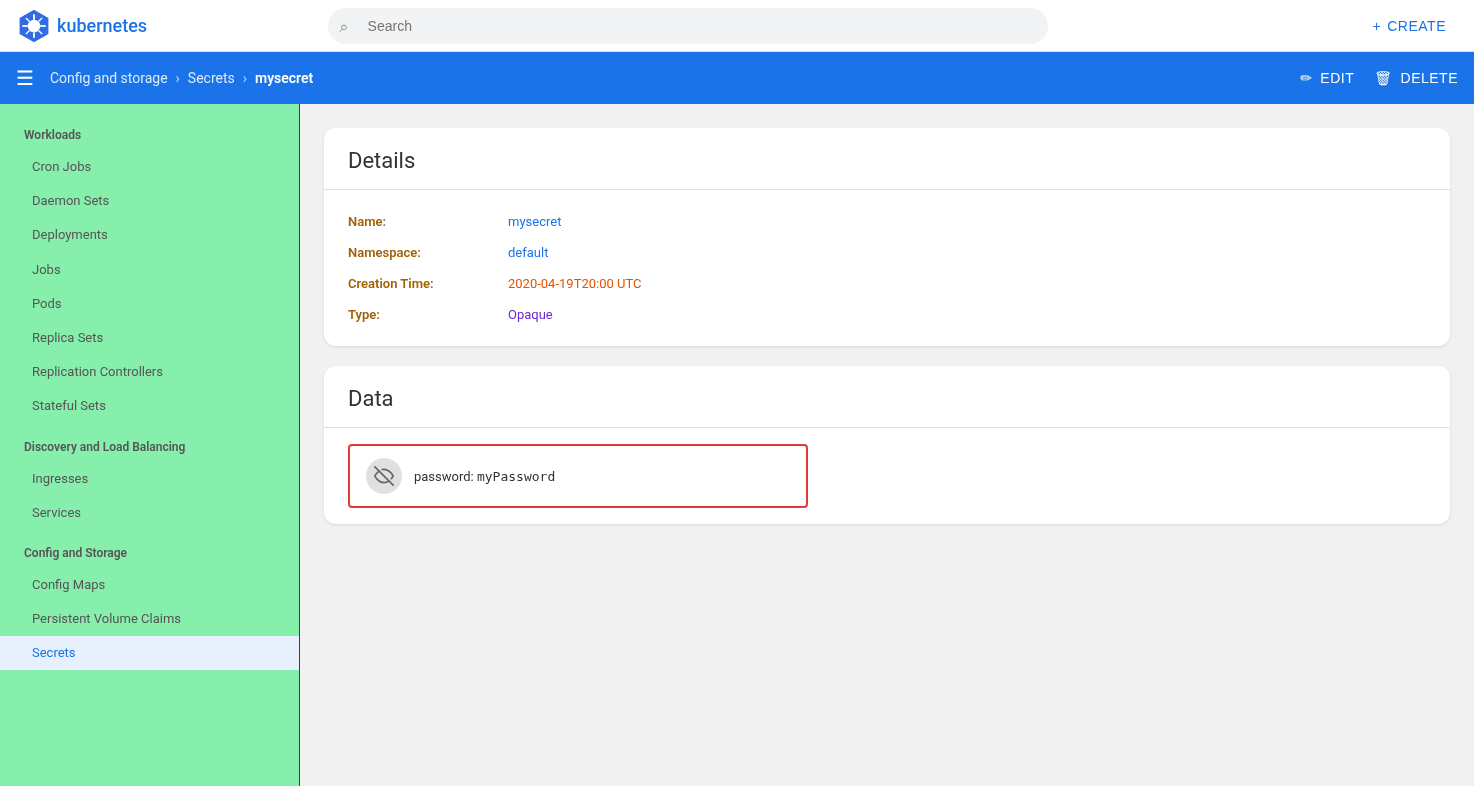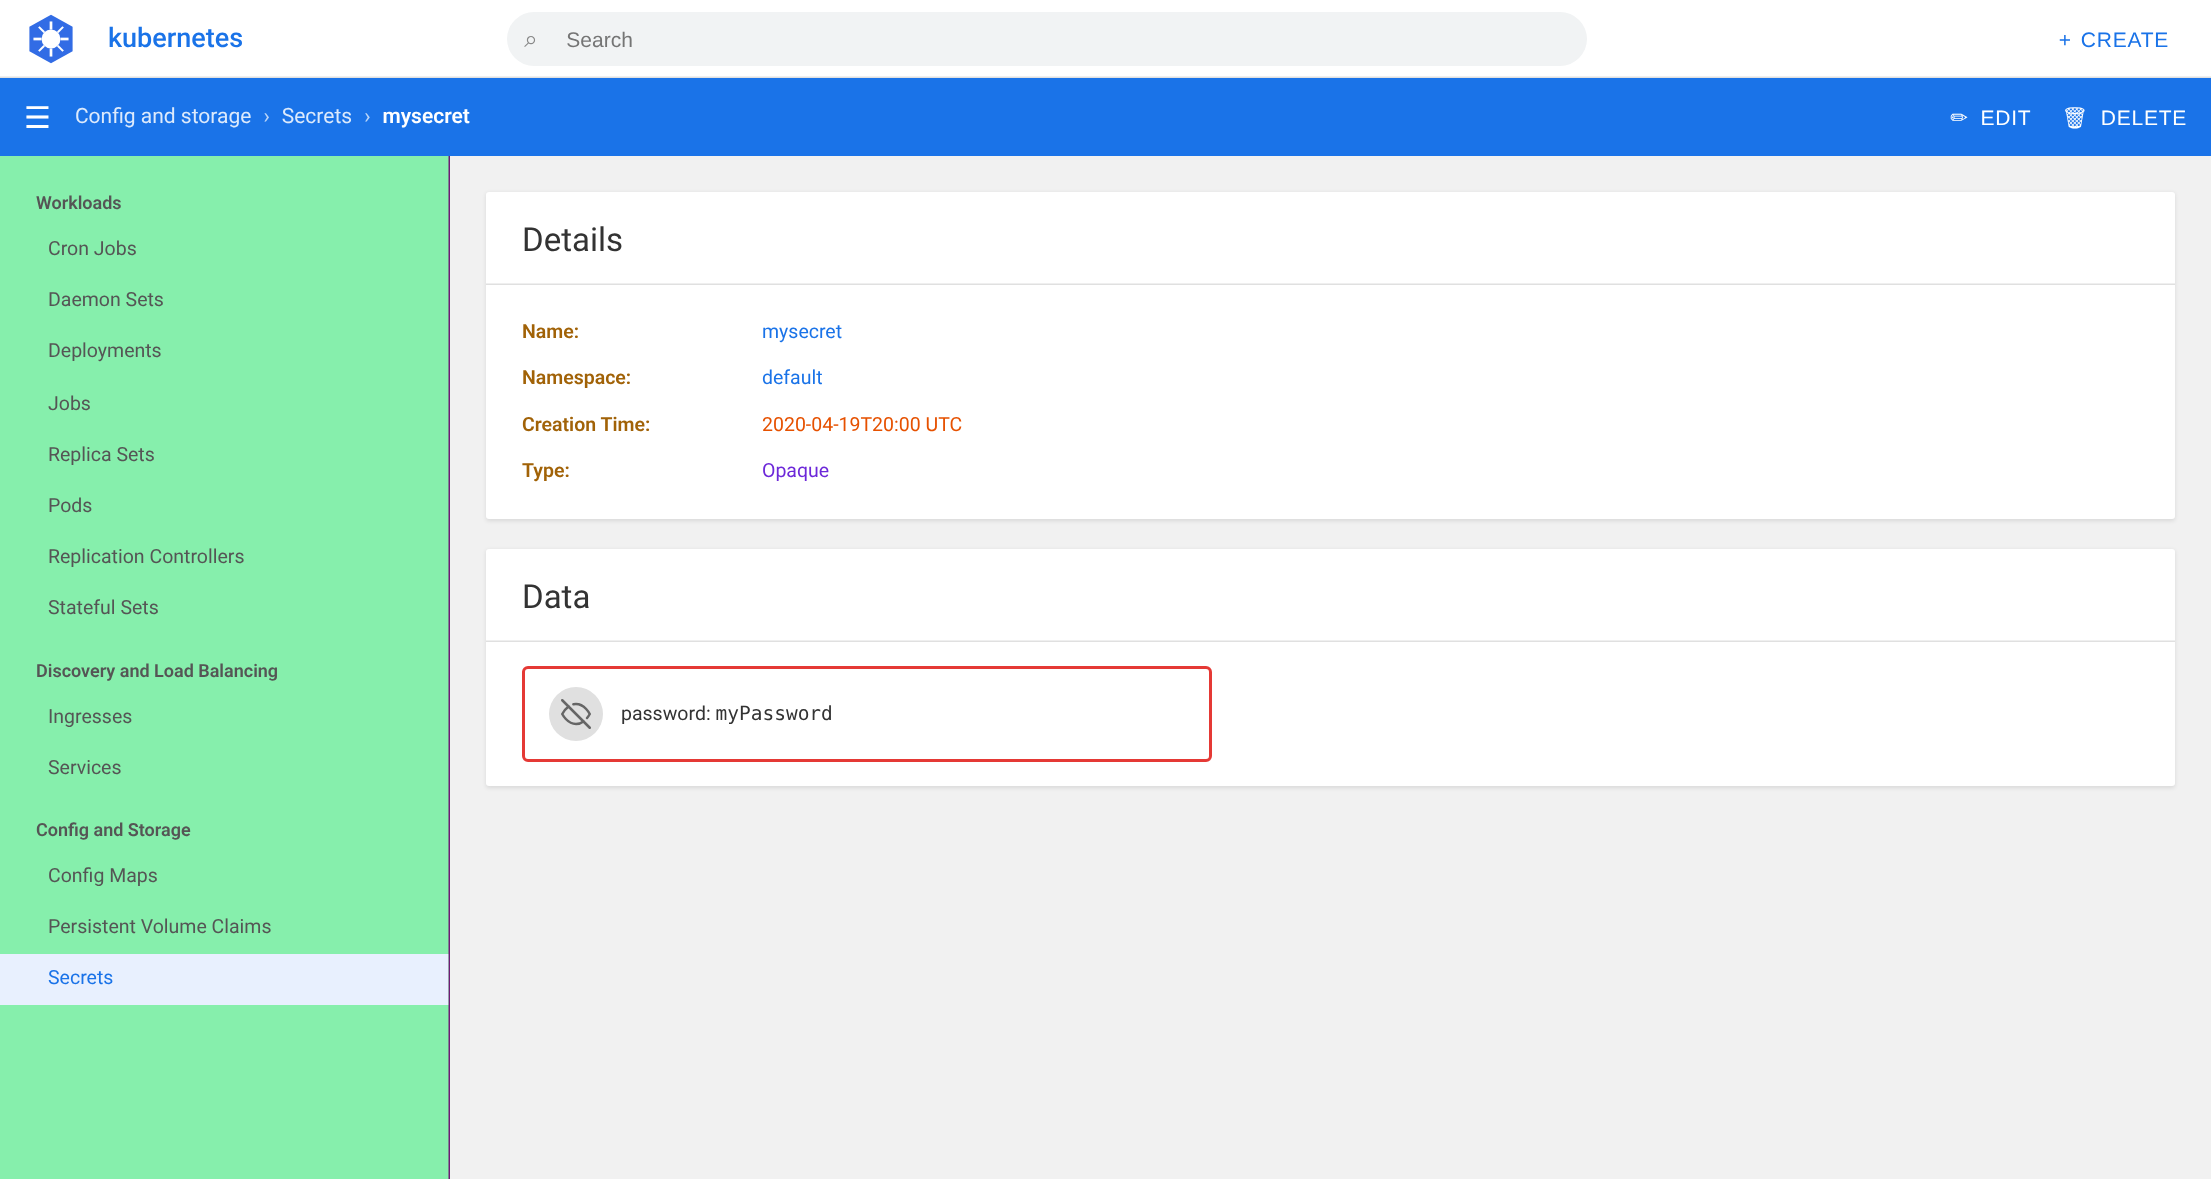--- a/index.html
+++ b/index.html
@@ -13,21 +13,21 @@
       height: 52px;
       padding: 0 16px;
       border-bottom: 1px solid #e0e0e0;
       position: fixed;
       top: 0; left: 0; right: 0;
       z-index: 100;
     }
     .logo-area {
       display: flex;
       align-items: center;
-      gap: 20px;
+      gap: 5px;
       margin-right: 24px;
     }
     .logo-icon {
       width: 36px;
       height: 36px;
     }
     .logo-text {
       font-size: 18px;
       font-weight: 500;
       color: #1a73e8;
@@ -174,21 +174,21 @@
     
     .main-content {
       flex: 1;
       overflow-y: auto;
       padding: 24px;
       background: #f1f1f1;
     }
 
     .card {
       background: #fff;
-      border-radius: 2px;
+      border-radius: 12px;
       box-shadow: 0 1px 3px rgba(0,0,0,0.1);
       margin-bottom: 20px;
       overflow: hidden;
     }
     .card-title {
       font-size: 22px;
       font-weight: 400;
       color: #333;
       padding: 20px 24px 16px;
       border-bottom: 1px solid #e0e0e0;
@@ -313,22 +313,22 @@
 </div>
 
 <div class="layout">
 
   <aside class="sidebar">
     <div class="sidebar-section-header section-label">Workloads</div>
     <div class="sidebar-item">Cron Jobs</div>
     <div class="sidebar-item">Daemon Sets</div>
     <div class="sidebar-item">Deployments</div>
     <div class="sidebar-item">Jobs</div>
+    <div class="sidebar-item">Pods</div>
     <div class="sidebar-item">Replica Sets</div>
-    <div class="sidebar-item">Pods</div>
     <div class="sidebar-item">Replication Controllers</div>
     <div class="sidebar-item">Stateful Sets</div>
 
     <div class="sidebar-section-header section-label">Discovery and Load Balancing</div>
     <div class="sidebar-item">Ingresses</div>
     <div class="sidebar-item">Services</div>
 
     <div class="sidebar-section-header section-label">Config and Storage</div>
     <div class="sidebar-item">Config Maps</div>
     <div class="sidebar-item">Persistent Volume Claims</div>

